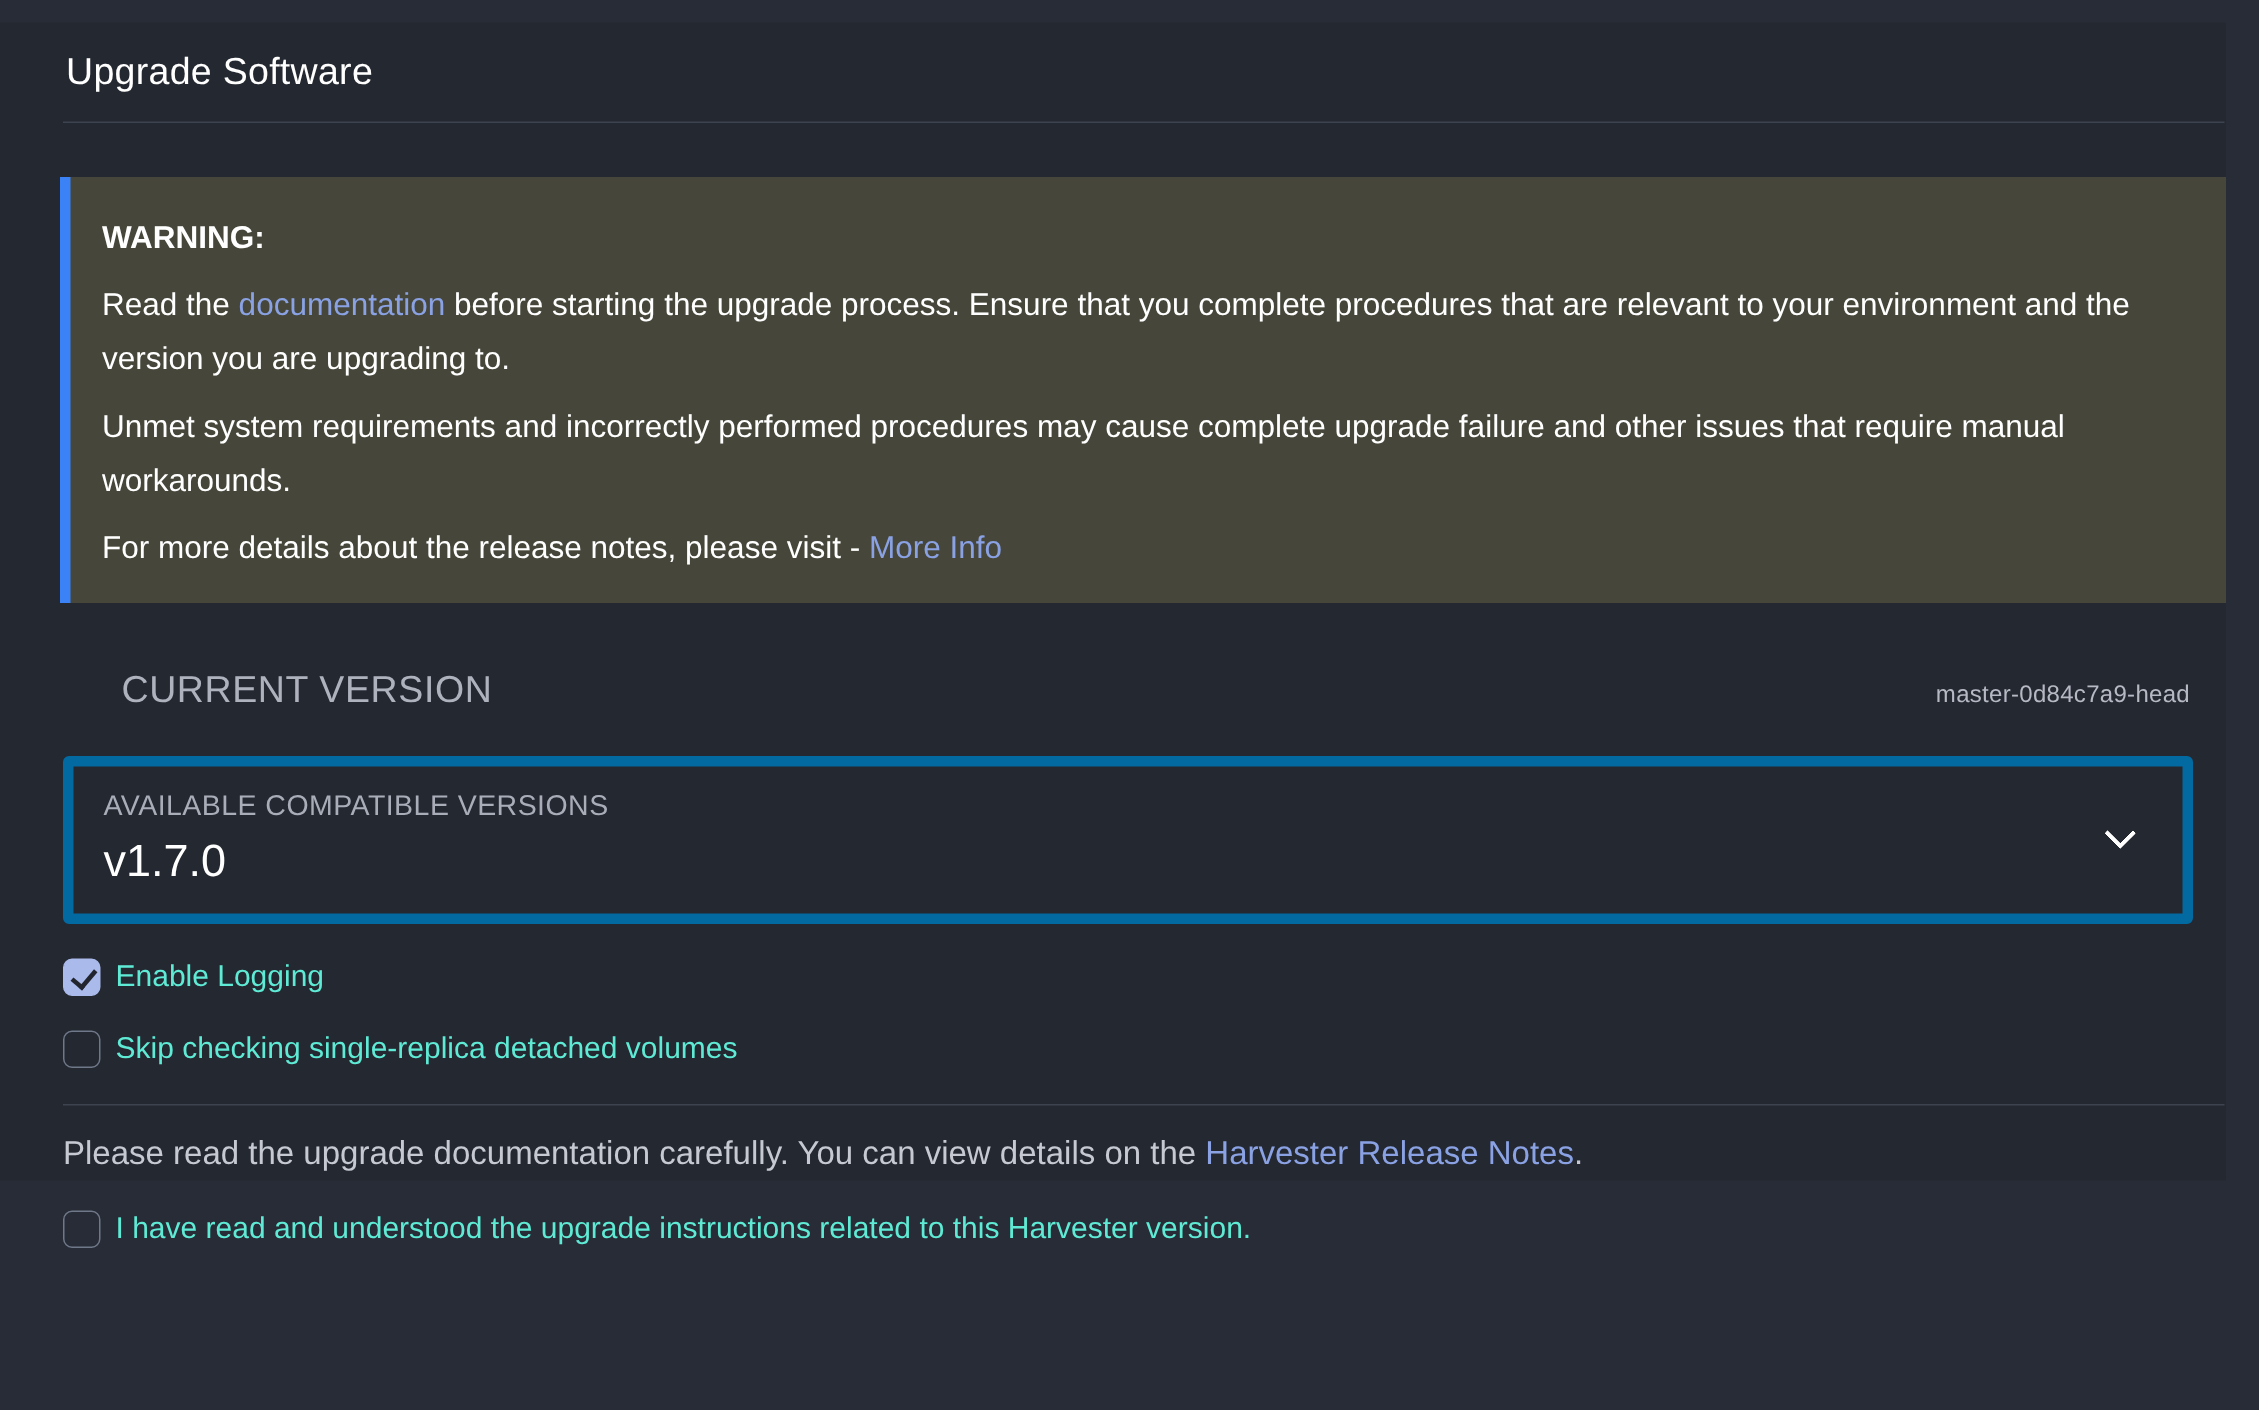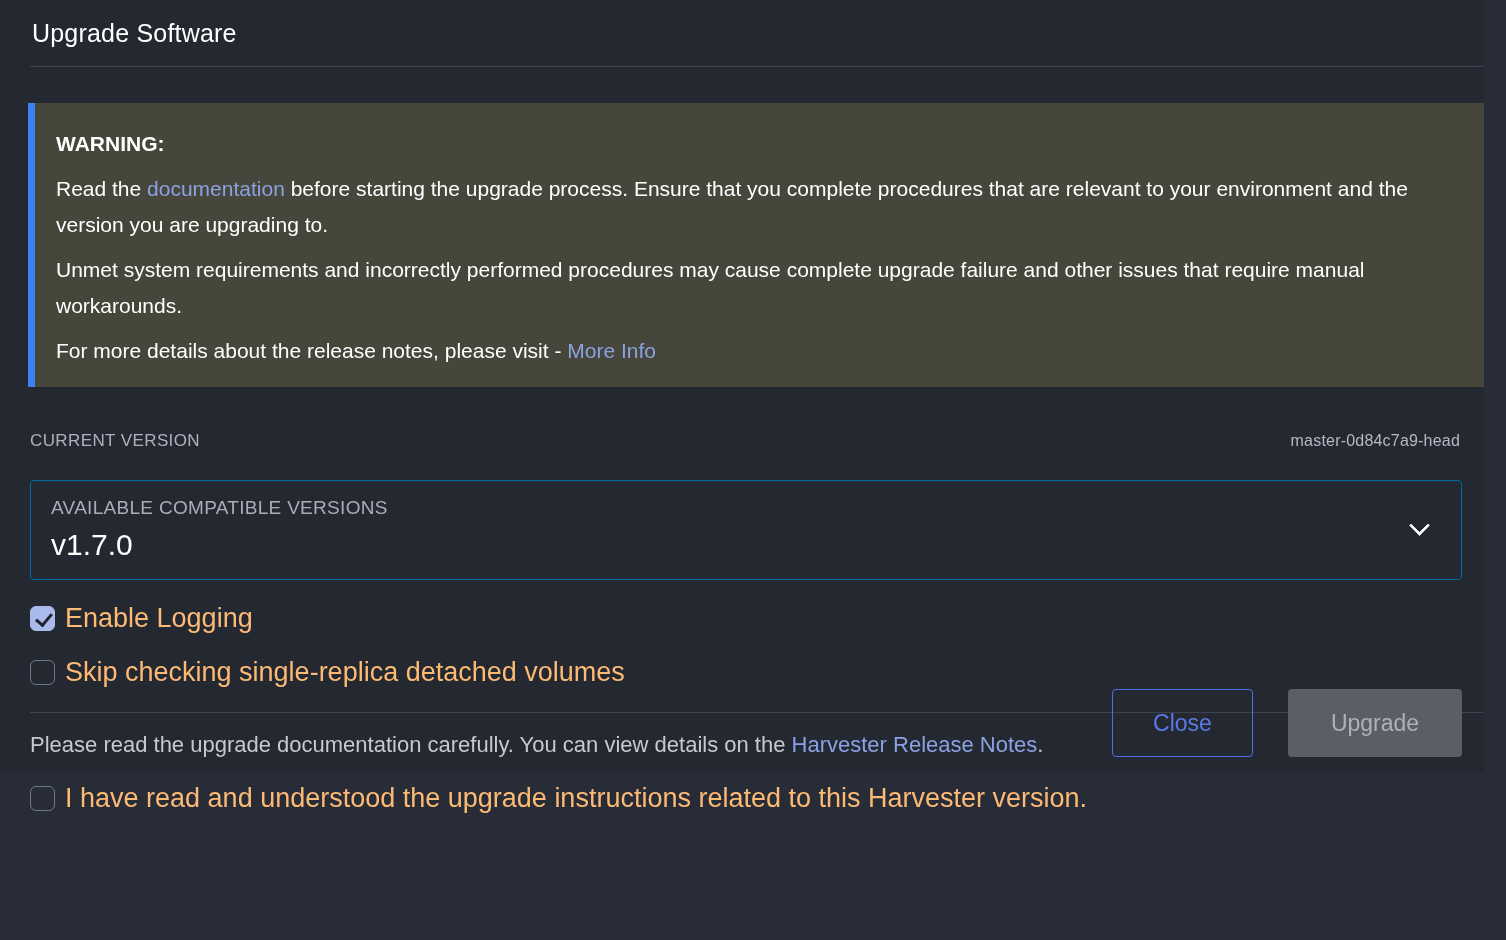--- a/index.html
+++ b/index.html
@@ -3,23 +3,24 @@
 <meta charset="utf-8">
 <style>
   * { box-sizing: border-box; margin: 0; padding: 0; }
   html, body {
     width: 1506px; height: 940px;
     background: #282c37;
     font-family: "Liberation Sans", sans-serif;
     overflow: hidden;
   }
   .modal {
-    position: absolute; left: 0; top: 0;
+    position: absolute; left: 0; top: 15px;
     width: 1484px; height: 772px;
     background: #242831;
+    padding-left: 12px;
   }
   .scroll-track {
     position: absolute; right: 0; top: 0;
     width: 22px; height: 940px;
     background: #282c37;
   }
   
   .header { padding: 19px 30px 0 32px; }
   .page-title { color: #ffffff; font-size: 25px; font-weight: 400; letter-spacing: .2px; }
   .header-divider { border: none; border-top: 1px solid #3e4350; margin: 18px 1px 0 30px; }
@@ -34,28 +35,28 @@
   }
   .warning-banner p { font-size: 21px; line-height: 36px; margin: 9px 0 0 0; }
   .warning-label { font-weight: 700; font-size: 21px; }
   a.inline-link { color: #8aa2e3; text-decoration: none; cursor: pointer; }
 
   
   .current-version-row {
     margin: 44px 24px 0 30px;
     display: flex; justify-content: space-between; align-items: baseline;
   }
-  .current-version-label { color: #aeb2bd; font-size: 17px; letter-spacing: .4px; }
+  .current-version-label { color: #aeb2bd; font-size: 25px; letter-spacing: .4px; margin-left: 39px; }
   .current-version-value { color: #b6b9c3; font-size: 16px; font-weight: 400; letter-spacing: .2px; }
 
   
   .version-select {
     position: relative;
     margin: 29px 22px 0 30px;
-    border: 1px solid #0369a1;
+    border: 7px solid #0369a1;
     border-radius: 4px;
     padding: 16px 70px 17px 20px;
     cursor: pointer;
   }
   .select-label { color: #a9adb8; font-size: 19px; letter-spacing: .3px; display: block; }
   .select-value { color: #ffffff; font-size: 30px; margin-top: 9px; display: block; }
   .chevron {
     position: absolute; right: 34px; top: 50%;
     width: 15px; height: 15px; margin-top: -12px;
     border-right: 3px solid #ffffff; border-bottom: 3px solid #ffffff;
@@ -79,21 +80,21 @@
   }
   .checkbox.checked { background: #a9baeb; border-color: #a9baeb; }
   .checkbox.checked::after {
     content: "";
     position: absolute; left: 8px; top: 3px;
     width: 7px; height: 13px;
     border-right: 3px solid #22252e;
     border-bottom: 3px solid #22252e;
     transform: rotate(40deg);
   }
-  .checkbox-label { color: #fdba74; font-size: 27px; margin-left: 10px; }
+  .checkbox-label { color: #5eead4; font-size: 20px; margin-left: 10px; }
 
   .section-divider { border: none; border-top: 1px solid #3e4350; margin: 24px 1px 0 30px; }
 
   .release-note { margin: 17px 24px 4px 30px; color: #c6c9d1; font-size: 22px; line-height: 30px; }
 
   
   .footer {
     position: absolute; right: 22px; bottom: 15px;
     display: flex; gap: 35px;
   }
@@ -158,20 +159,16 @@
 
   <hr class="section-divider">
 
   <div class="release-note"><span>Please read the upgrade documentation carefully. You can view details on the </span><a class="inline-link">Harvester Release Notes</a><span>.</span></div>
 
   <div class="checkbox-row">
     <span class="checkbox"></span>
     <span class="checkbox-label">I have read and understood the upgrade instructions related to this Harvester version.</span>
   </div>
 
-  <div class="footer">
-    <button class="btn btn-close">Close</button>
-    <button class="btn btn-upgrade" disabled="">Upgrade</button>
-  </div>
 
 </div>
 
 <div class="scroll-track"></div>
 
 </body></html>

